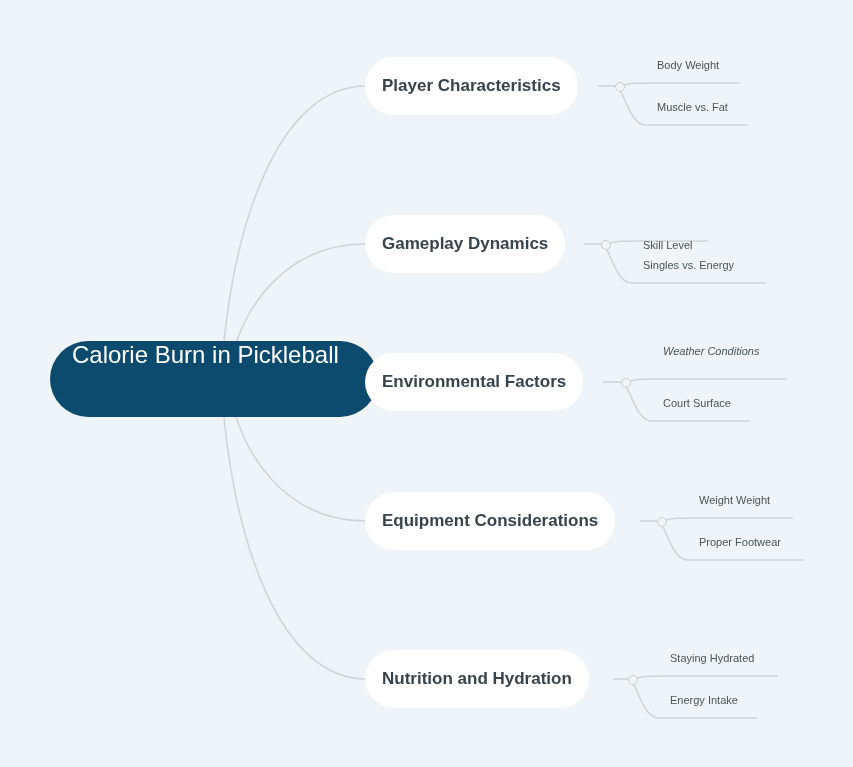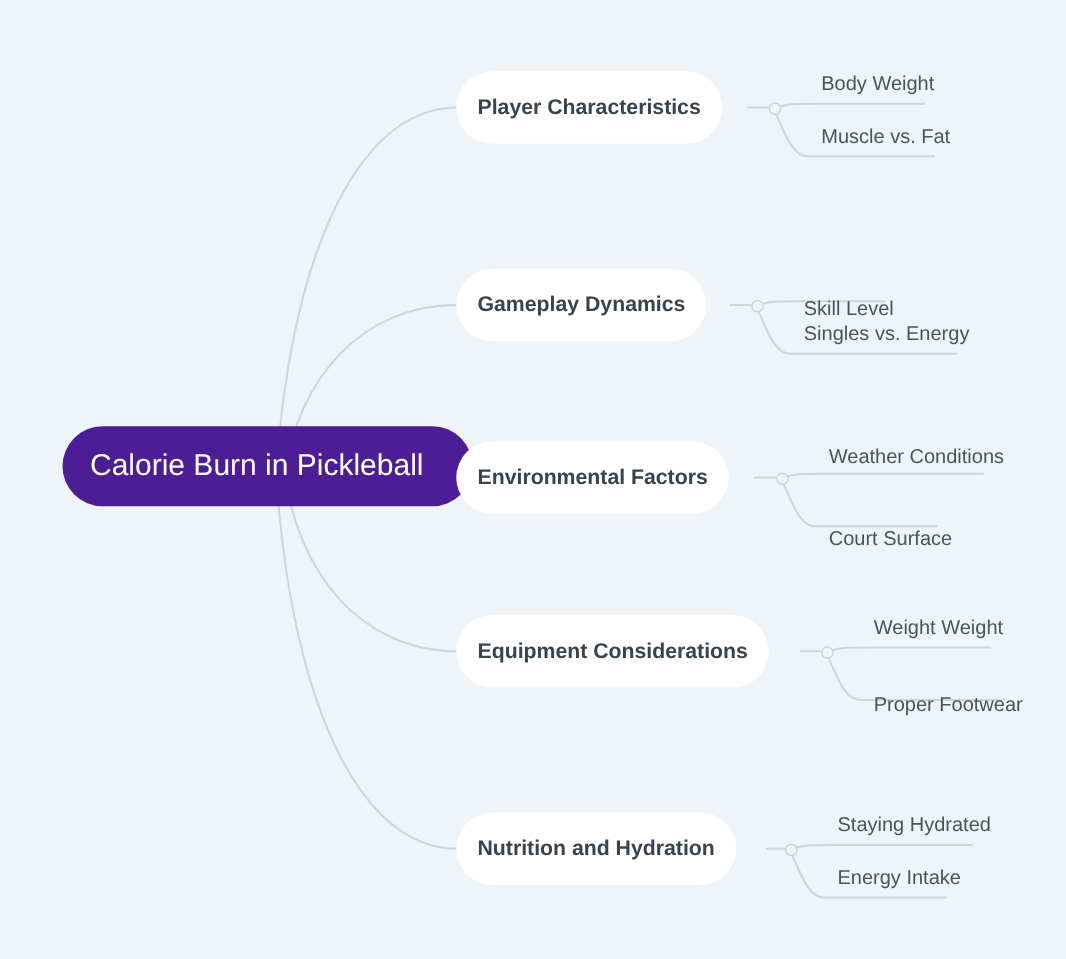--- a/index.html
+++ b/index.html
@@ -7,46 +7,46 @@
     width: 853px; height: 767px;
     background: #eef4f7;
     position: relative;
     overflow: hidden;
     font-family: "Liberation Sans", "DejaVu Sans", sans-serif;
   }
   #links { position: absolute; left: 0; top: 0; width: 853px; height: 767px; }
   .root {
     position: absolute;
     left: 50px; top: 341px;
-    width: 328px; height: 64px;
+    width: 328px; height: 76px;
     border-radius: 38px;
-    background: #4c1d95;
+    background: #0c4a6e;
     color: #ffffff;
     font-size: 24px;
-    display: flex; align-items: center;
+    display: flex; 
     box-sizing: border-box;
     padding-left: 22px;
     white-space: nowrap;
   }
   .branch {
     position: absolute;
     height: 58px;
     border-radius: 29px;
     background: #ffffff;
     color: #37444e;
     font-weight: bold;
     font-size: 17px;
     display: flex; align-items: center;
     box-sizing: border-box;
     padding: 0 17px;
     white-space: nowrap;
   }
   .leaf {
     position: absolute;
-    font-size: 16px;
+    font-size: 11px;
     color: #4a545c;
     white-space: nowrap;
   }
   .collapse {
     position: absolute;
     width: 10px; height: 10px;
     border-radius: 50%;
     border: 1.5px solid #c9ced2;
     background: #eef4f7;
     box-sizing: border-box;
@@ -103,20 +103,20 @@
 <div class="collapse" style="left:621px; top:378px;"></div>
 <div class="collapse" style="left:657px; top:517px;"></div>
 <div class="collapse" style="left:628px; top:675px;"></div>
 
 <div class="leaf" style="left:657px; top:59px;"><span>Body Weight</span></div>
 <div class="leaf" style="left:657px; top:101px;"><span>Muscle vs. Fat</span></div>
 
 <div class="leaf" style="left:643px; top:217px;margin-top:22px;"><span>Skill Level</span></div>
 <div class="leaf" style="left:643px; top:259px;"><span>Singles vs. Energy</span></div>
 
-<div class="leaf" style="left:663px; top:357px;"><span>Weather Conditions</span></div>
-<div class="leaf" style="left:663px; top:397px;margin-top:26px;"><span>Court Surface</span></div>
+<div class="leaf" style="left:663px; top:345px;font-style:italic;"><span>Weather Conditions</span></div>
+<div class="leaf" style="left:663px; top:397px;"><span>Court Surface</span></div>
 
 <div class="leaf" style="left:699px; top:494px;"><span>Weight Weight</span></div>
-<div class="leaf" style="left:699px; top:536px;margin-top:20px;"><span>Proper Footwear</span></div>
+<div class="leaf" style="left:699px; top:536px;"><span>Proper Footwear</span></div>
 
 <div class="leaf" style="left:670px; top:652px;"><span>Staying Hydrated</span></div>
 <div class="leaf" style="left:670px; top:694px;"><span>Energy Intake</span></div>
 
 </body></html>

